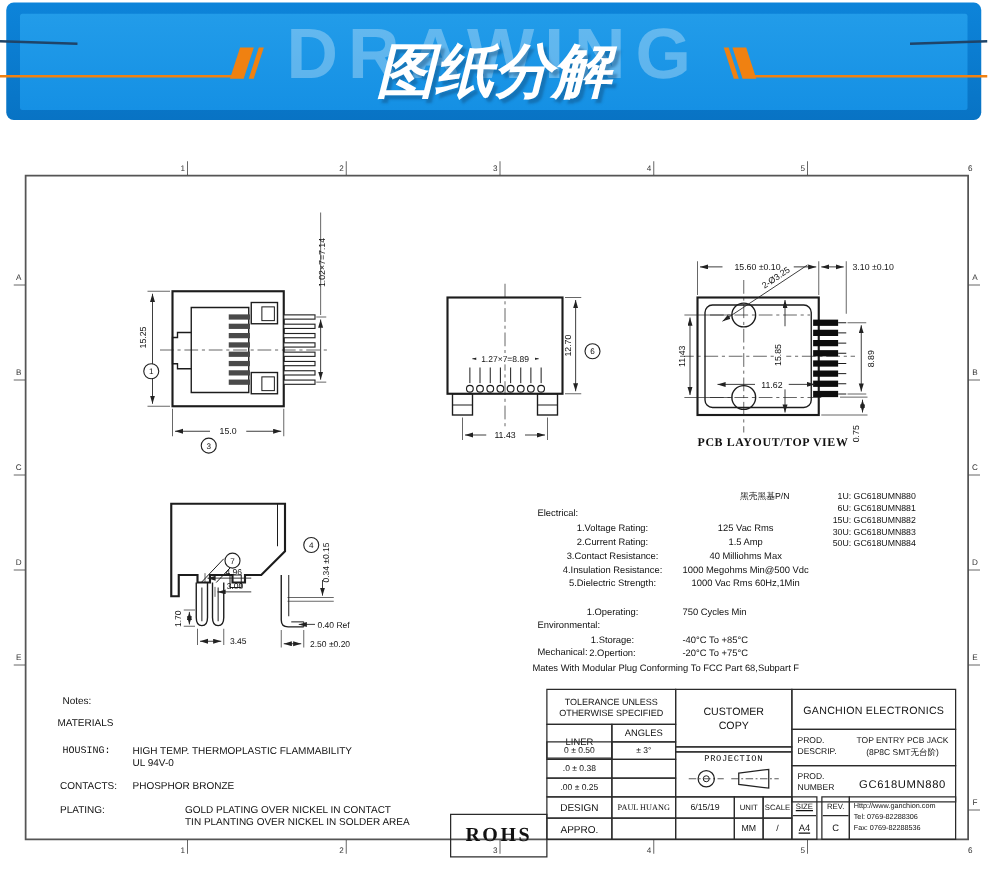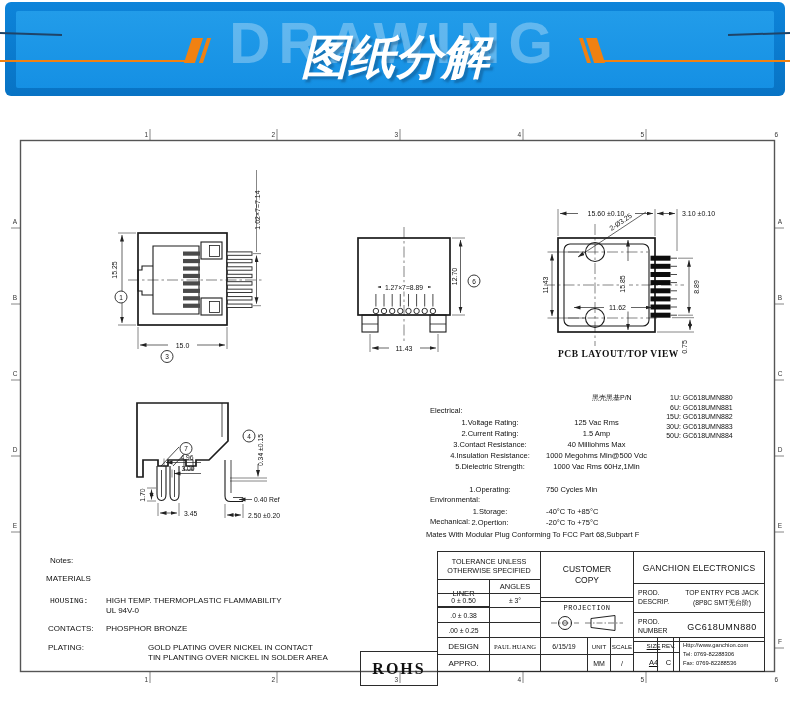--- a/index.html
+++ b/index.html
@@ -384,21 +384,21 @@
     <div>(8P8C SMT无台阶)</div>
   </div>
 </div>
 <div class="abs cell kv" style="left:633px;top:612px;width:132px;height:30px;">
   <div class="k">
     <div>PROD.</div>
     <div>NUMBER</div>
   </div>
   <div class="vnum">GC618UMN880</div>
 </div>
-<div class="abs cell sizerev" style="left:633px;top:637px;width:41px;height:35px;text-decoration:underline;">
+<div class="abs cell sizerev" style="left:633px;top:637px;width:21px;height:35px;text-decoration:underline;">
   <div class="lab">SIZE</div>
   <div class="val">A4</div>
 </div>
 <div class="abs cell sizerev" style="left:657px;top:637px;width:23px;height:35px;">
   <div class="lab">REV.</div>
   <div class="val">C</div>
 </div>
 <div class="abs cell web" style="left:679px;top:637px;width:86px;height:35px;justify-content:center;">
   <div>Http://www.ganchion.com</div>
   <div>Tel:   0769-82288306</div>

